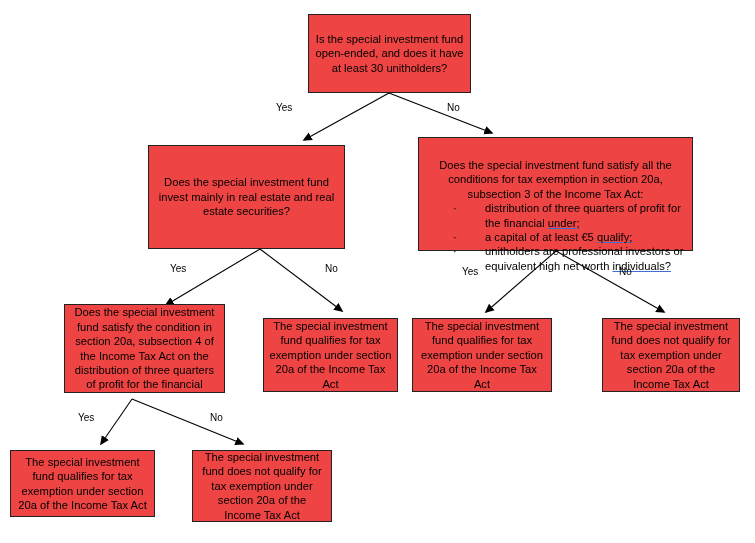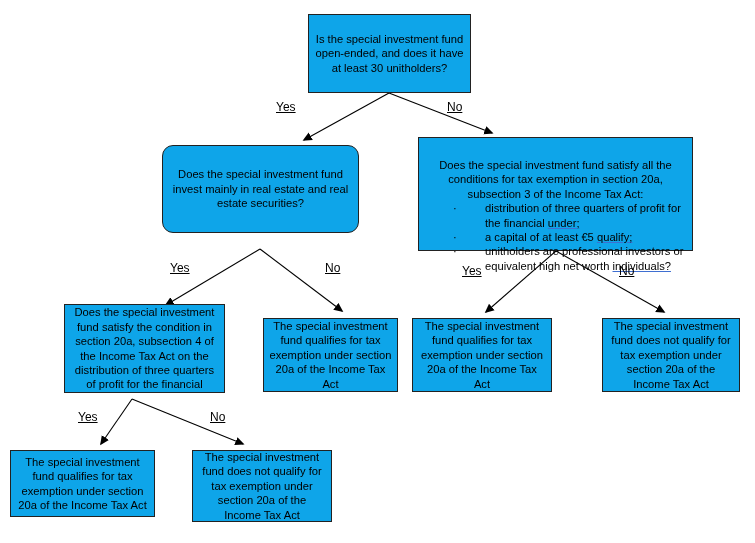--- a/index.html
+++ b/index.html
@@ -23,21 +23,21 @@
     left: 0;
     top: 0;
     width: 755px;
     height: 543px;
     pointer-events: none;
   }
   .node {
     position: absolute;
     box-sizing: border-box;
     border: 1px solid #222222;
-    background: #0ea5e9;
+    background: #ef4444;
     display: flex;
     align-items: center;
     justify-content: center;
     text-align: center;
     font-size: 11.2px;
     line-height: 14.4px;
     padding: 3px 5px;
     color: #000000;
   }
   .node.leftalign {
@@ -67,25 +67,24 @@
   }
   .sq {
     text-decoration: underline;
     text-decoration-color: #3f6fd1;
     text-decoration-style: solid;
     text-decoration-thickness: 1px;
     text-underline-offset: 1px;
   }
   .edgelabel {
     position: absolute;
-    font-size: 12px;
+    font-size: 10px;
     line-height: 13px;
     color: #000000;
     white-space: nowrap;
-    text-decoration: underline;
   }
 </style>
 </head>
 <body>
 
 <div id="canvas">
 
   <svg class="wires" viewBox="0 0 755 543" xmlns="http://www.w3.org/2000/svg">
     <defs>
       <marker id="arrowhead" markerWidth="9" markerHeight="9" refX="7" refY="4.5" orient="auto" markerUnits="strokeWidth">
@@ -107,21 +106,21 @@
 
     <line x1="132" y1="399" x2="101" y2="444" stroke="#000000" stroke-width="1.1" marker-end="url(#arrowhead)"></line>
 
     <line x1="132" y1="399" x2="243" y2="444" stroke="#000000" stroke-width="1.1" marker-end="url(#arrowhead)"></line>
   </svg>
 
   <div class="node" style="left:308px; top:14px; width:163px; height:79px;">
     <p>Is the special investment fund open-ended, and does it have at least 30 unitholders?</p>
   </div>
 
-  <div class="node" style="left:162px; top:145px; width:197px; height:88px;border-radius:11px;">
+  <div class="node" style="left:148px; top:145px; width:197px; height:104px;">
     <p>Does the special investment fund invest mainly in real estate and real estate securities?</p>
   </div>
 
   <div class="node leftalign" style="left:418px; top:137px; width:275px; height:114px;">
     <p>Does the special investment fund satisfy all the conditions for tax exemption in section 20a, subsection 3 of the Income Tax Act:</p>
     <ul class="bullets">
       <li>
         <span class="bdot">·</span>
         <span>distribution of three quarters of profit for the financial </span><span class="sq">under;</span>
       </li>

